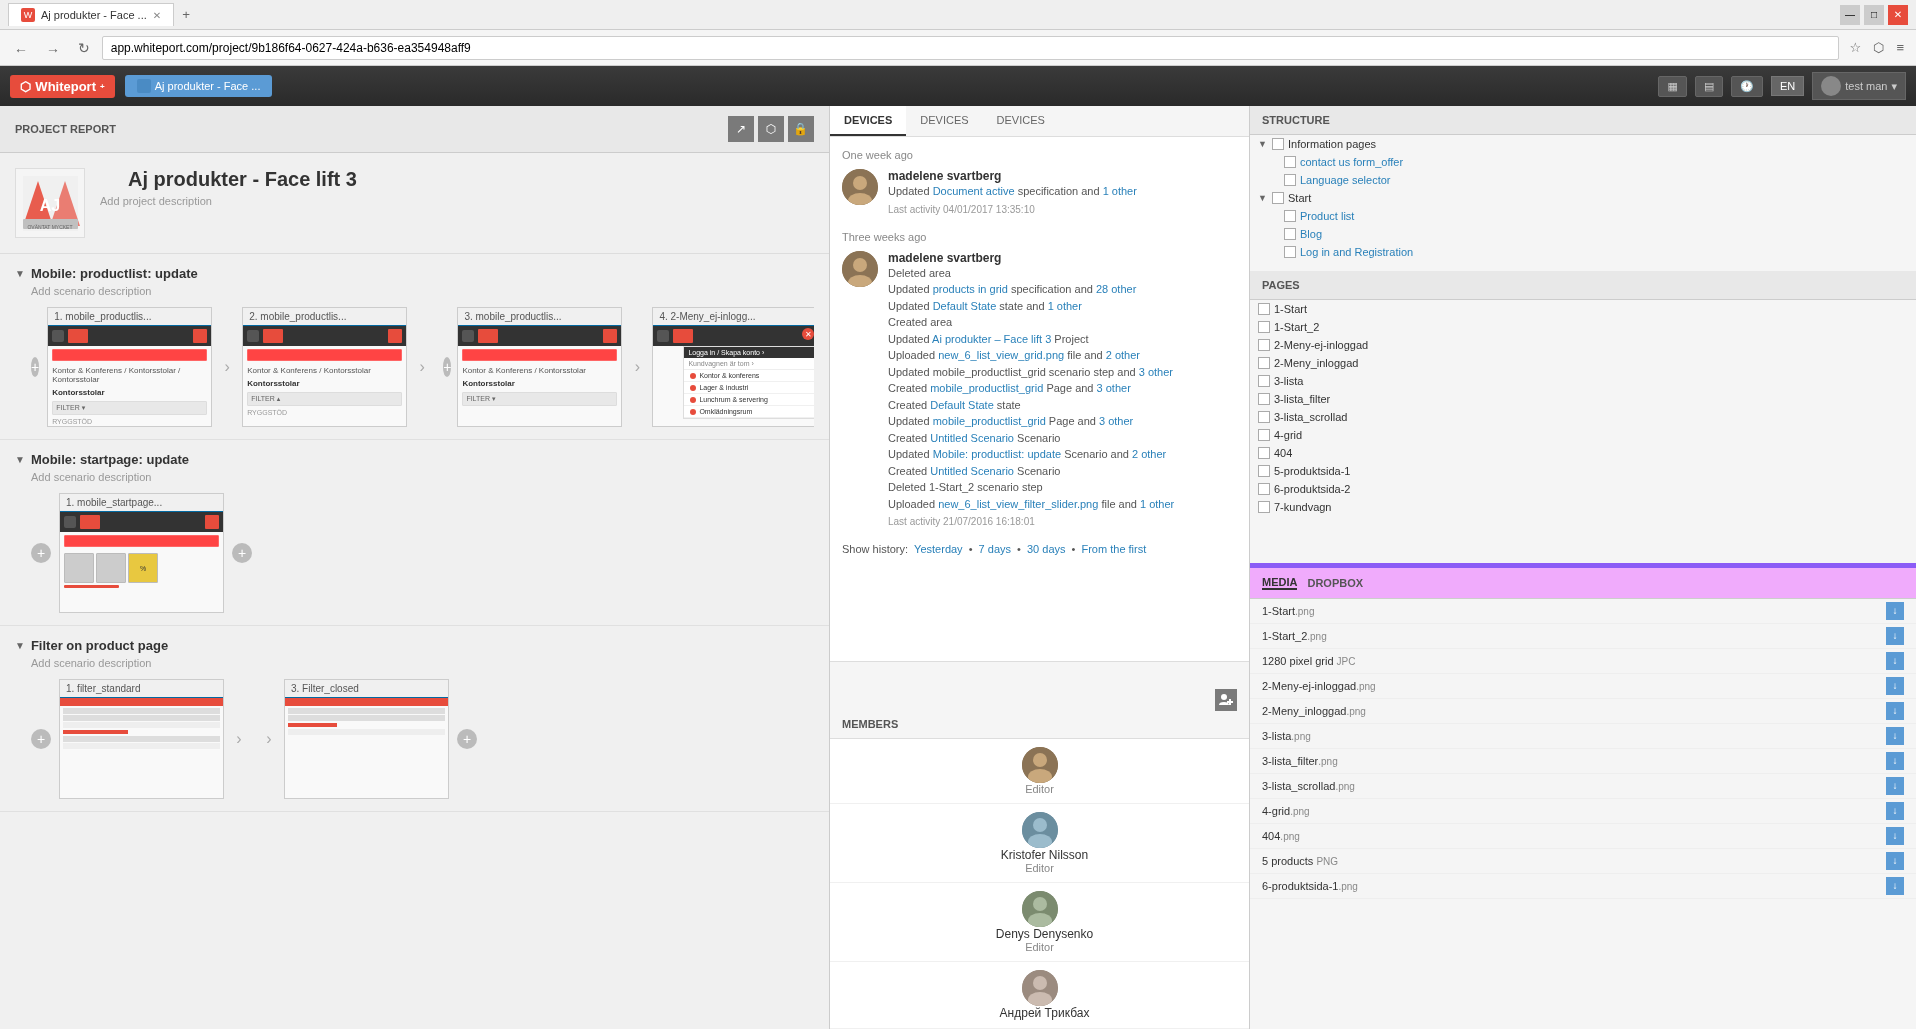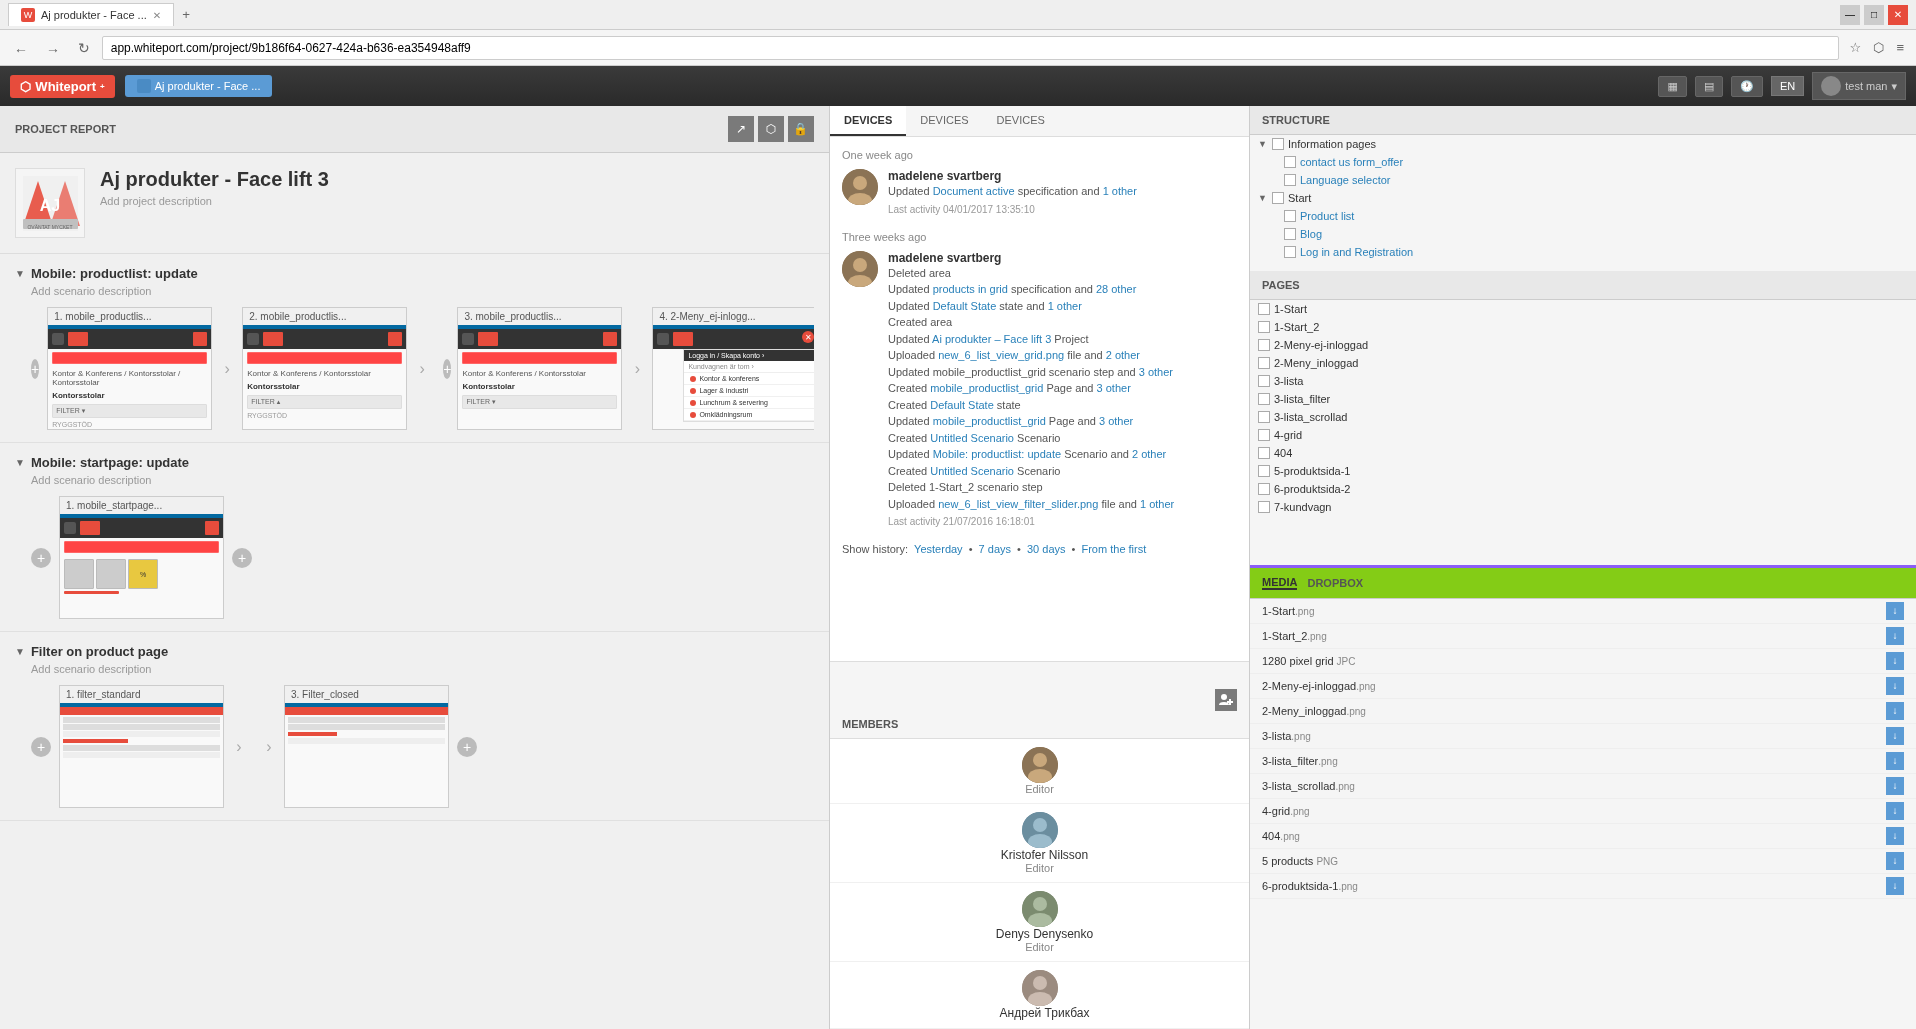--- a/index.html
+++ b/index.html
@@ -39,33 +39,33 @@
 
     
     .project-panel { flex: 0 0 830px; background: #f0f0f0; overflow-y: auto; border-right: 1px solid #ccc; }
     .project-header { background: #e8e8e8; padding: 10px 15px; border-bottom: 1px solid #ccc; display: flex; align-items: center; justify-content: space-between; }
     .project-title { font-size: 11px; font-weight: bold; color: #555; text-transform: uppercase; }
     .header-actions { display: flex; gap: 4px; }
     .header-btn { background: #7a7a7a; border: none; color: white; width: 26px; height: 26px; cursor: pointer; display: flex; align-items: center; justify-content: center; font-size: 12px; }
 
     .project-info { padding: 15px; display: flex; align-items: flex-start; gap: 15px; border-bottom: 1px solid #ddd; }
     .project-logo { width: 70px; height: 70px; background: #f5f5f5; border: 1px solid #ddd; display: flex; align-items: center; justify-content: center; font-size: 9px; color: #666; }
-    .project-name { font-size: 20px; font-weight: bold; color: #333; }
+    .project-name { font-size: 20px; font-weight: bold; color: #333; margin-left: 28px; }
     .project-desc { font-size: 11px; color: #999; margin-top: 4px; }
 
     .scenario-section { padding: 12px 15px; border-bottom: 1px solid #e0e0e0; }
     .scenario-header { display: flex; align-items: center; gap: 6px; margin-bottom: 4px; }
     .collapse-btn { background: none; border: none; cursor: pointer; color: #666; font-size: 10px; }
     .scenario-title { font-size: 13px; font-weight: bold; color: #333; }
     .scenario-desc { font-size: 11px; color: #999; margin-bottom: 10px; margin-left: 16px; }
 
     .screens-row { display: flex; align-items: center; gap: 0; margin-left: 16px; overflow: hidden; }
     .screen-item { display: flex; align-items: center; }
     .screen-card { width: 165px; border: 1px solid #ccc; background: white; font-size: 10px; }
-    .screen-title { background: #f0f0f0; padding: 3px 6px; font-size: 10px; color: #555; border-bottom: 4px solid #0369a1; }
+    .screen-title { background: #f0f0f0; padding: 3px 6px; font-size: 10px; color: #555; border-bottom: 1px solid #0369a1; }
     .screen-preview { height: 100px; background: #f9f9f9; overflow: hidden; position: relative; }
     .screen-connector { width: 30px; display: flex; align-items: center; justify-content: center; }
     .add-screen { width: 20px; height: 20px; background: #bbb; border: none; color: white; border-radius: 50%; cursor: pointer; font-size: 14px; display: flex; align-items: center; justify-content: center; }
 
     
     .mock-nav { height: 20px; background: #333; display: flex; align-items: center; padding: 0 4px; gap: 4px; }
     .mock-nav-icon { width: 12px; height: 12px; background: #555; border-radius: 2px; }
     .mock-logo { width: 20px; height: 14px; background: #e74c3c; border-radius: 1px; }
     .mock-cart { width: 14px; height: 14px; background: #e74c3c; border-radius: 1px; margin-left: auto; }
     .mock-search { height: 12px; background: #ff4444; border: 1px solid #ff6666; margin: 3px 4px; border-radius: 1px; }
@@ -101,31 +101,31 @@
     .members-title { font-size: 11px; font-weight: bold; color: #555; text-transform: uppercase; margin-top: 48px; }
     .add-member-btn { background: #7a7a7a; border: none; color: white; width: 22px; height: 22px; cursor: pointer; font-size: 14px; display: flex; align-items: center; justify-content: center; }
     .member-item { display: flex; align-items: center; padding: 8px 12px; border-bottom: 1px solid #f0f0f0; flex-direction: column; }
     .member-avatar { width: 36px; height: 36px; border-radius: 50%; background: #aaa; flex-shrink: 0; overflow: hidden; }
     .member-info { flex: 1; margin-left: 10px; }
     .member-name { font-size: 12px; color: #333; }
     .member-role { font-size: 11px; color: #888; text-align: right; }
 
     
     .right-panel { flex: 1; background: #f5f5f5; display: flex; flex-direction: column; overflow: hidden; }
-    .structure-panel { flex: 0 0 50%; border-bottom: 3px solid #8b5cf6; overflow-y: auto; }
+    .structure-panel { flex: 0 0 50%; border-bottom: 5px solid #8b5cf6; overflow-y: auto; }
     .structure-header { background: #e8e8e8; padding: 8px 12px; font-size: 11px; font-weight: bold; color: #555; text-transform: uppercase; border-bottom: 1px solid #ccc; }
     .tree-item { padding: 3px 8px; font-size: 11px; color: #333; display: flex; align-items: center; gap: 4px; }
     .tree-item.indent1 { padding-left: 20px; }
     .tree-toggle { cursor: pointer; color: #666; font-size: 9px; width: 10px; }
     .tree-checkbox { width: 12px; height: 12px; border: 1px solid #aaa; background: white; display: inline-flex; align-items: center; justify-content: center; flex-shrink: 0; }
     .tree-label { color: #2980b9; text-decoration: none; cursor: pointer; }
     .tree-plain { color: #333; }
 
     .media-panel { flex: 1; overflow-y: auto; }
-    .media-header { background: #84cc16; padding: 8px 12px; font-size: 11px; font-weight: bold; color: #555; text-transform: uppercase; border-bottom: 1px solid #ccc; display: flex; align-items: center; gap: 10px; }
+    .media-header { background: #f0abfc; padding: 8px 12px; font-size: 11px; font-weight: bold; color: #555; text-transform: uppercase; border-bottom: 1px solid #ccc; display: flex; align-items: center; gap: 10px; }
     .media-tab { cursor: pointer; color: #555; }
     .media-tab.active { color: #333; font-weight: bold; border-bottom: 2px solid #333; }
     .media-item { display: flex; align-items: center; padding: 3px 12px; border-bottom: 1px solid #eee; font-size: 11px; }
     .media-name { flex: 1; color: #333; }
     .media-ext { color: #888; font-size: 10px; }
     .media-actions { display: flex; gap: 3px; }
     .media-action-btn { background: #5b9bd5; border: none; color: white; width: 18px; height: 18px; cursor: pointer; display: flex; align-items: center; justify-content: center; font-size: 10px; }
 
     
     .avatar-madelene { background: #8B7355; }

